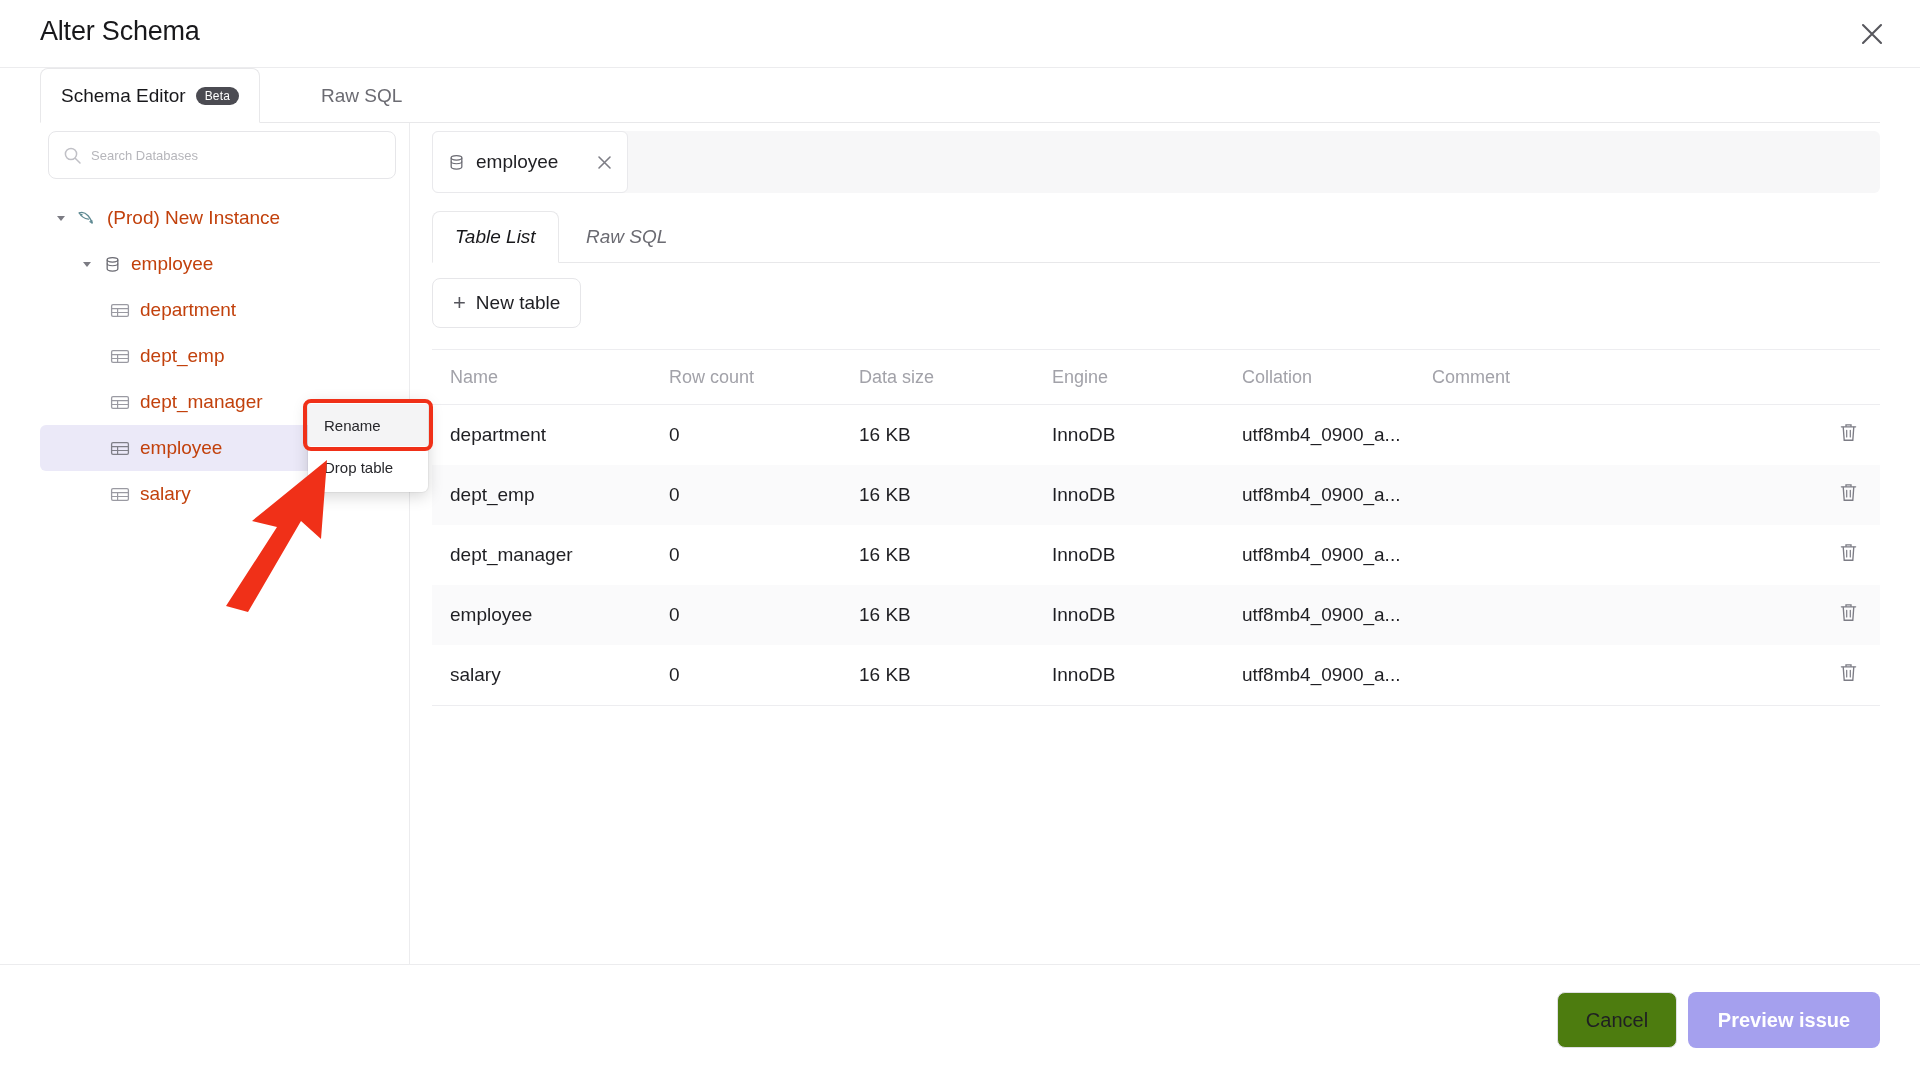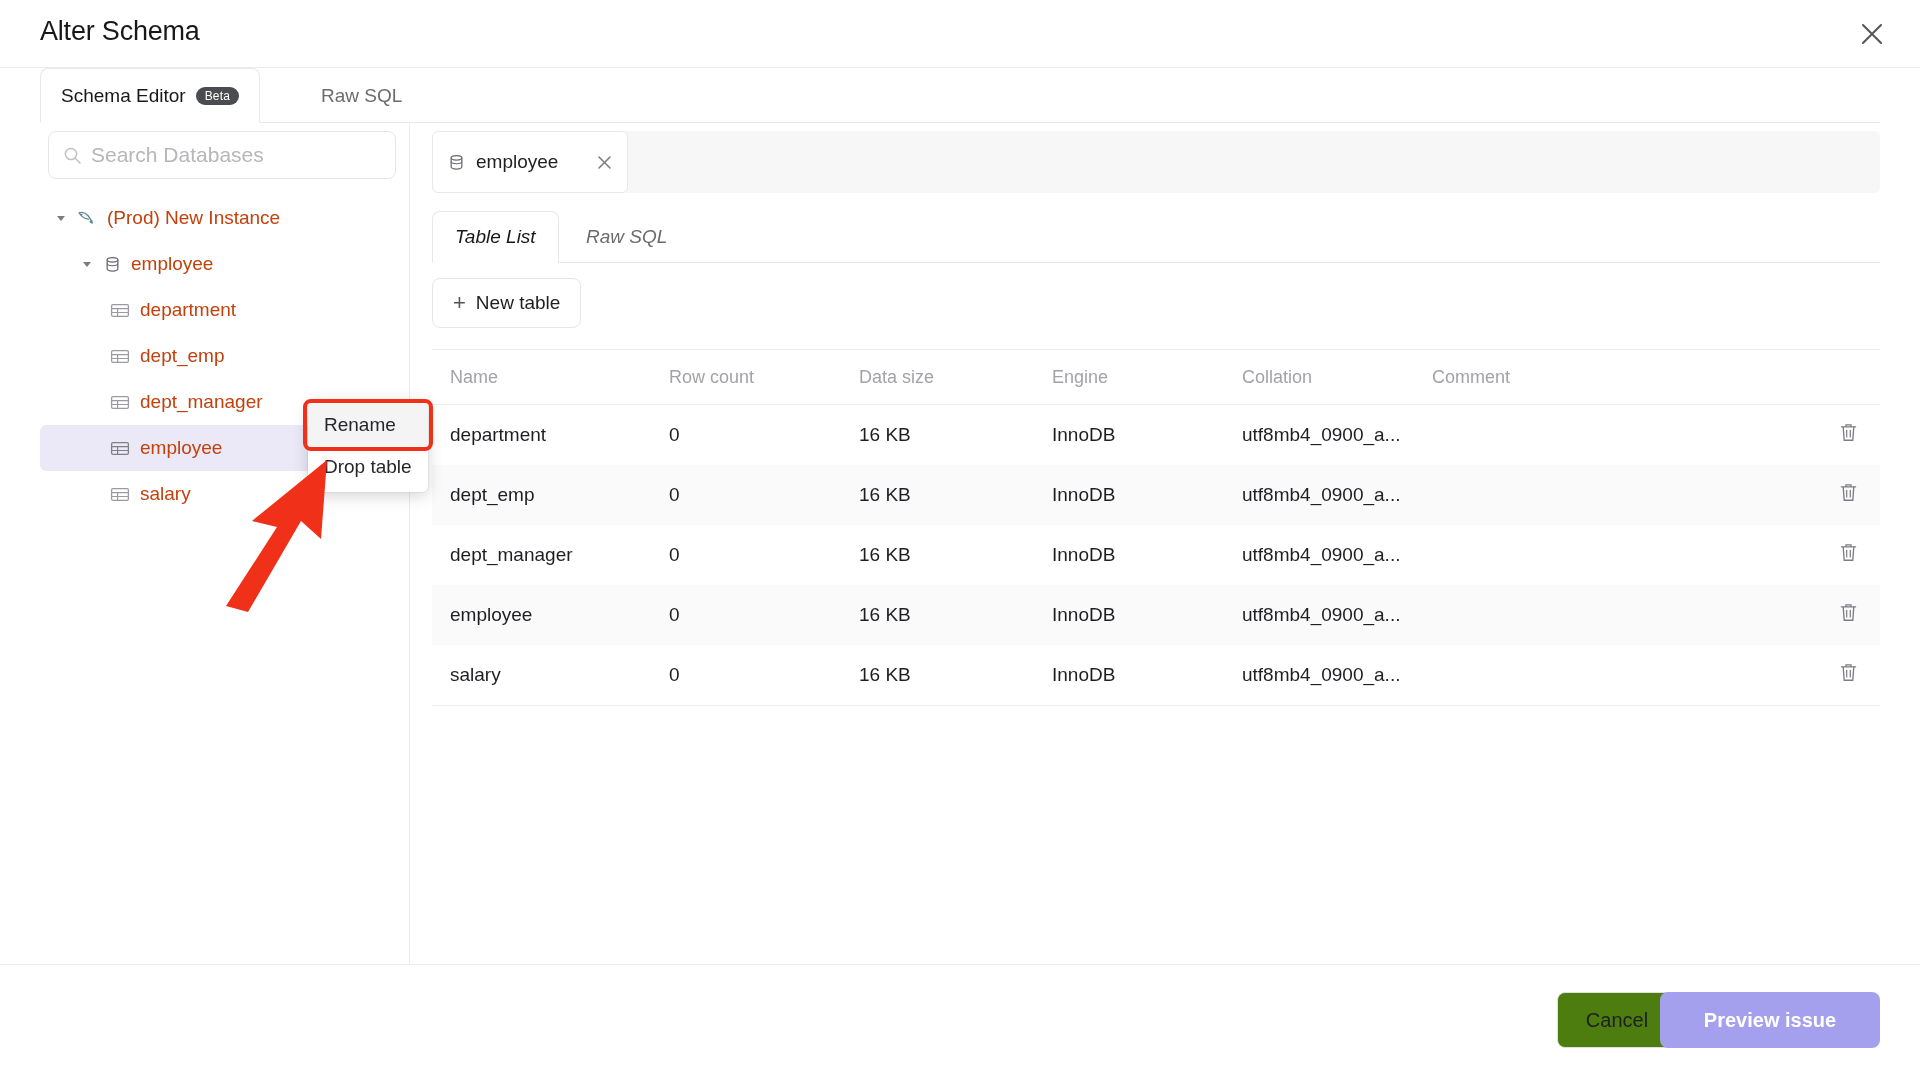--- a/index.html
+++ b/index.html
@@ -94,21 +94,21 @@
   
   .search-box {
     position: absolute; left: 8px; top: 8px;
     width: 348px; height: 48px;
     border: 1px solid #e6e6e9; border-radius: 8px;
     display: flex; align-items: center; gap: 9px;
     padding: 0 14px;
     background: #fff;
     cursor: text;
   }
-  .search-ph { font-size: 21px; color: #b6b6bb; }
+  .search-ph { font-size: 13px; color: #b6b6bb; }
 
   
   .tree { position: absolute; left: 0; top: 72px; width: 370px; }
   .tree-row {
     position: relative;
     height: 46px;
     display: flex; align-items: center;
     border-radius: 6px;
     cursor: pointer;
     margin: 0 8px 0 0;
@@ -231,21 +231,21 @@
   .btn-cancel {
     position: absolute; right: 243px; top: 27px;
     width: 120px; height: 56px;
     border: 1px solid #dfdfe3; border-radius: 8px;
     background: #4d7c0f; cursor: pointer;
     font-size: 20px; color: #1f1f23;
     display: flex; align-items: center; justify-content: center;
   }
   .btn-preview {
     position: absolute; right: 40px; top: 27px;
-    width: 220px; height: 56px;
+    width: 192px; height: 56px;
     border: none; border-radius: 8px;
     background: #a5a0ee; cursor: pointer;
     font-size: 20px; font-weight: 700; color: #ffffff;
     display: flex; align-items: center; justify-content: center;
   }
 
   
   .ctx-menu {
     position: absolute; left: 308px; top: 400px;
     width: 120px;
@@ -253,21 +253,21 @@
     border-radius: 6px;
     box-shadow: 0 4px 16px rgba(0,0,0,0.17), 0 0 0 1px rgba(0,0,0,0.04);
     z-index: 40;
     padding: 4px 0;
     overflow: visible;
   }
   .ctx-item {
     height: 42px;
     display: flex; align-items: center;
     padding: 12px 16px;
-    font-size: 19px; color: #27272b;
+    font-size: 15px; color: #27272b;
     cursor: pointer;
   }
   .ctx-item.hovered { background: #f4f4f5; }
 
   .ctx-highlight {
     position: absolute;
     left: 303px; top: 399px;
     width: 130px; height: 52px;
     border: 4px solid #f03018;
     border-radius: 8px;

